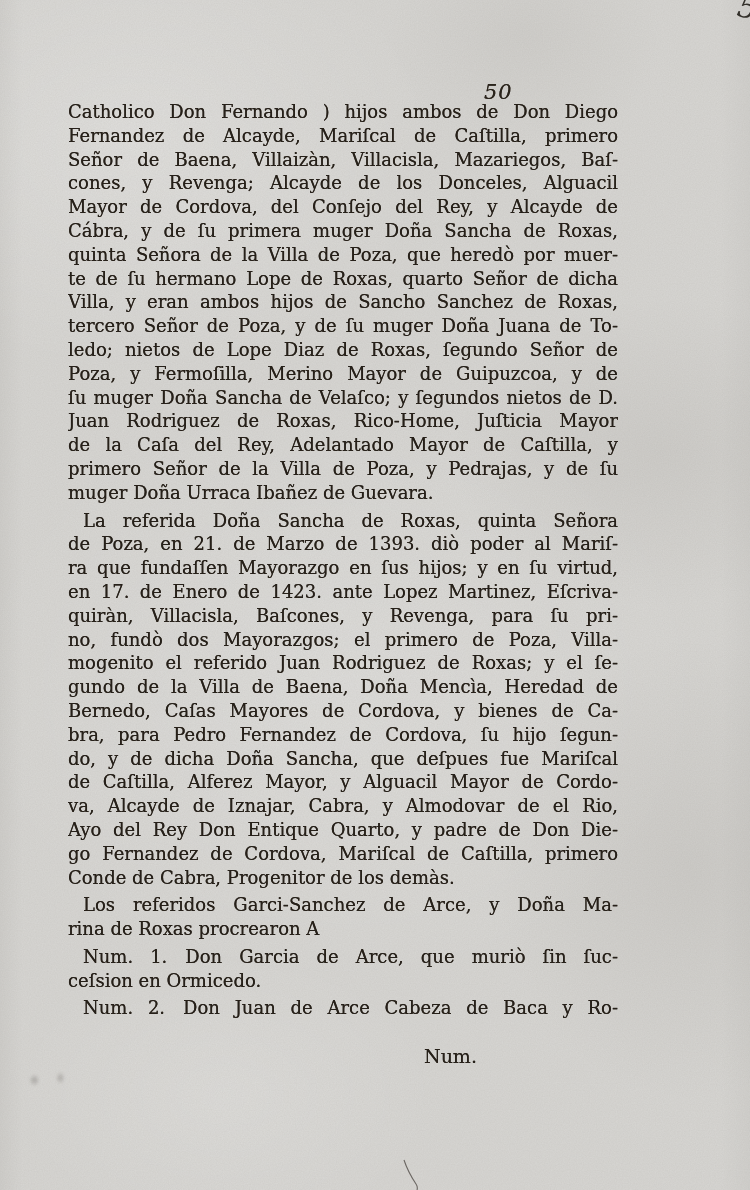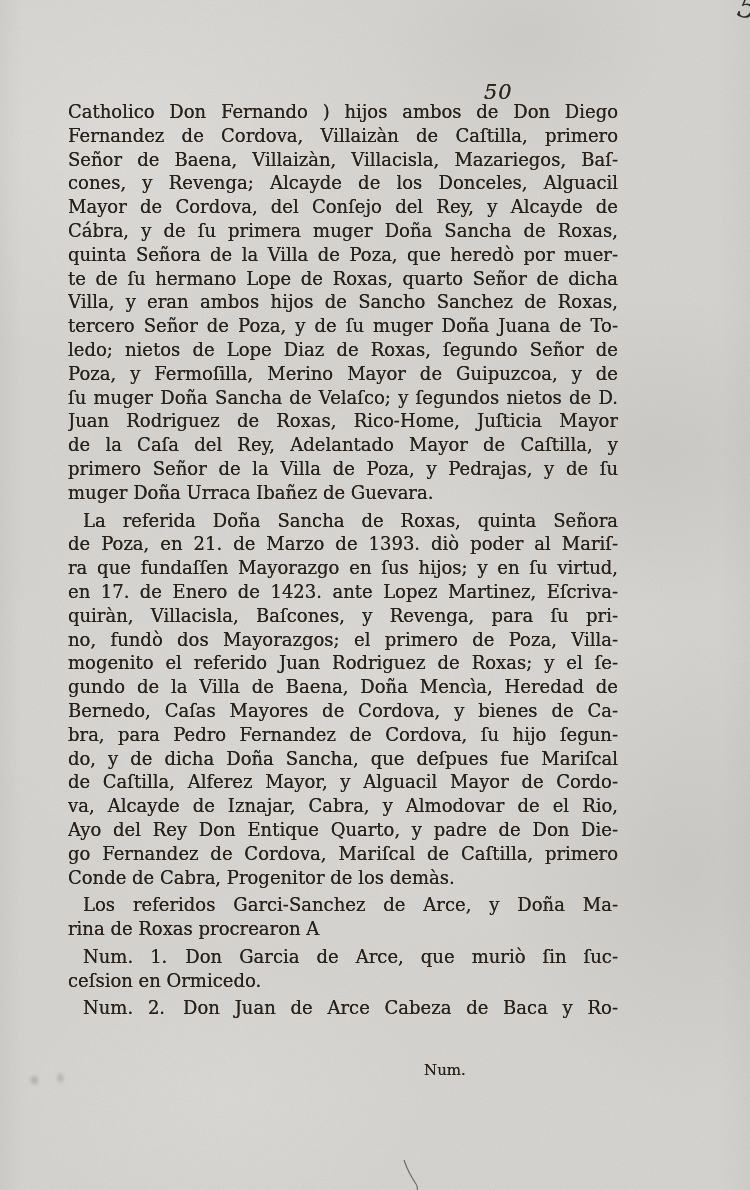--- a/index.html
+++ b/index.html
@@ -39,23 +39,22 @@
     text-align-last:left;
   }
   .line.indent{text-indent:15px;}
   .page-number{
     position:absolute;left:440px;top:80px;
     font-size:21px;font-style:italic;color:#2a241c;
     letter-spacing:1px;text-shadow:0 0 0.6px rgba(40,32,24,0.85);margin-left:44px;
   }
   .catchword{
     position:absolute;left:424px;top:1045px;
-    font-size:15px;color:#262019;
+    font-size:19px;color:#262019;
     text-shadow:0 0 0.6px rgba(40,32,24,0.85);
-    margin-top:16px;
   }
   .corner-mark{
     position:absolute;right:-7px;top:-10px;
     font-size:30px;font-style:italic;color:#33302a;
     transform:rotate(12deg);
   }
   .smudge{
     position:absolute;left:24px;top:1068px;width:52px;height:22px;
     background:
       radial-gradient(ellipse 8px 9px at 20% 55%, rgba(70,65,60,0.28), transparent 70%),
@@ -77,21 +76,21 @@
     <rect width="750" height="1190" filter="url(#grain-f)"></rect>
   </svg>
 
   <div class="page-number">50</div>
 
   <div class="corner-mark">5</div>
 
   <div class="text-block">
       <div class="para">
         <div class="line">Catholico Don Fernando ) hijos ambos de Don Diego</div>
-        <div class="line">Fernandez de Cordova, Villaizàn de Caſtilla, primero</div>
+        <div class="line">Fernandez de Alcayde, Mariſcal de Caſtilla, primero</div>
         <div class="line">Señor de Baena, Villaizàn, Villacisla, Mazariegos, Baſ-</div>
         <div class="line">cones, y Revenga; Alcayde de los Donceles, Alguacil</div>
         <div class="line">Mayor de Cordova, del Conſejo del Rey, y Alcayde de</div>
         <div class="line">Cábra, y de ſu primera muger Doña Sancha de Roxas,</div>
         <div class="line">quinta Señora de la Villa de Poza, que heredò por muer-</div>
         <div class="line">te de ſu hermano Lope de Roxas, quarto Señor de dicha</div>
         <div class="line">Villa, y eran ambos hijos de Sancho Sanchez de Roxas,</div>
         <div class="line">tercero Señor de Poza, y de ſu muger Doña Juana de To-</div>
         <div class="line">ledo; nietos de Lope Diaz de Roxas, ſegundo Señor de</div>
         <div class="line">Poza, y Fermoſilla, Merino Mayor de Guipuzcoa, y de</div>

